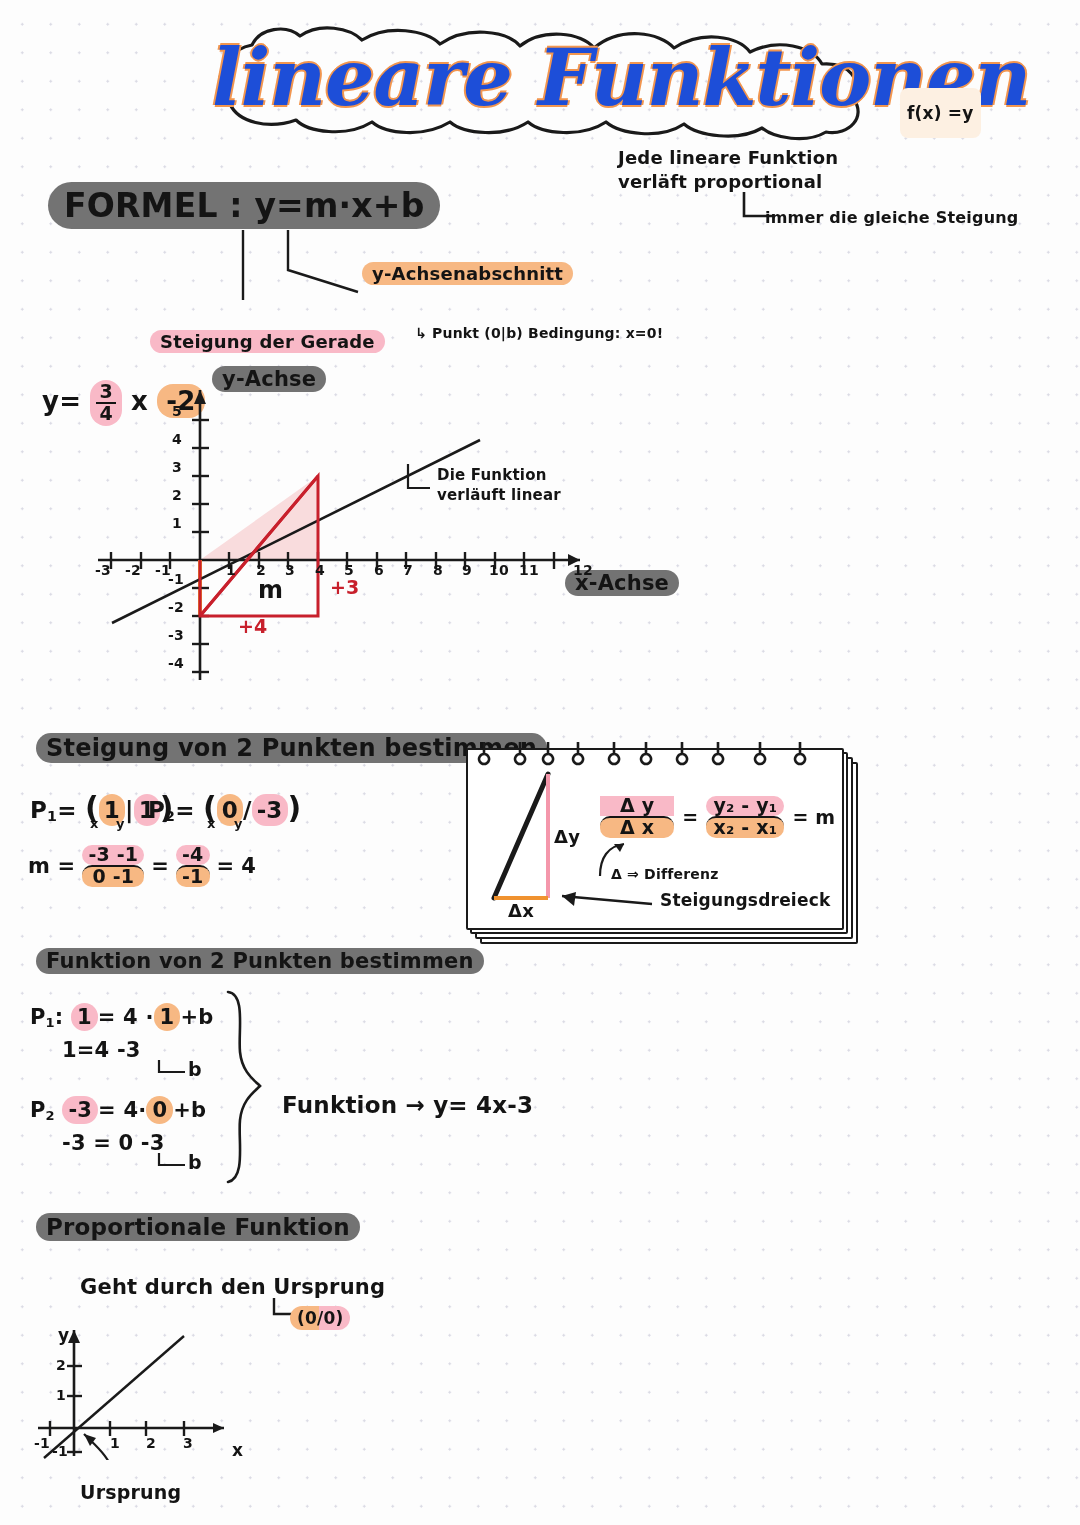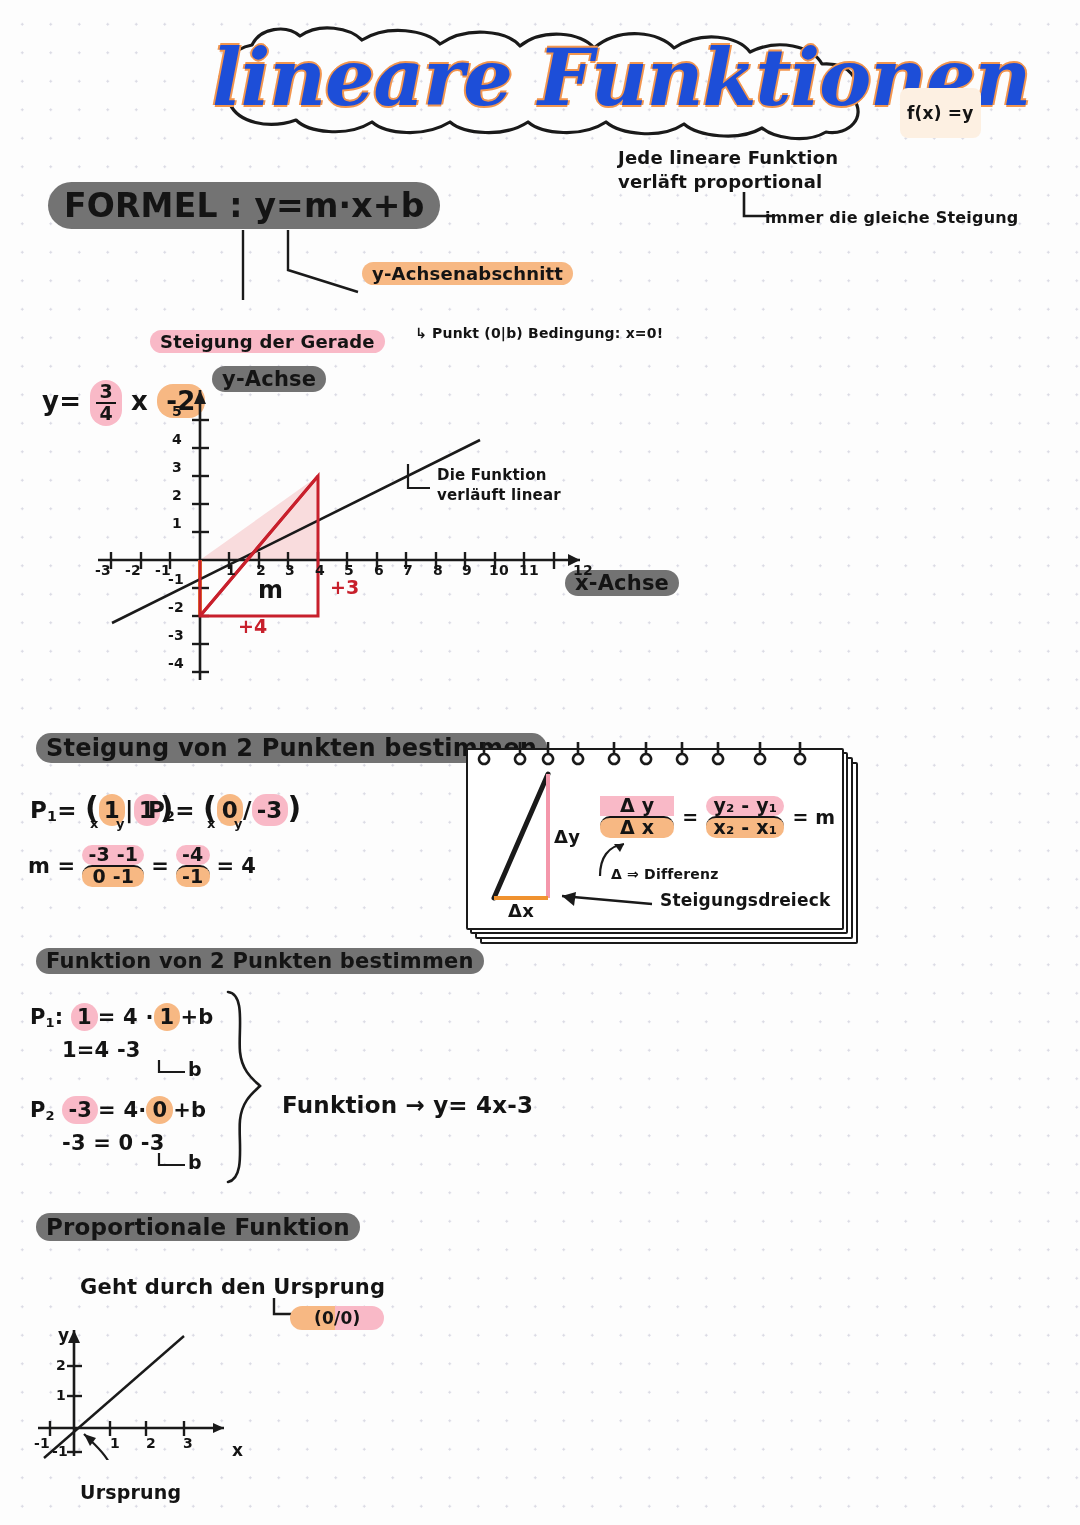--- a/index.html
+++ b/index.html
@@ -345,21 +345,21 @@
 <div class="abs hw" style="left:36px;top:1213px;font-size:23px;">
   <span class="hl hl-peach">Proportionale Funktion</span>
 </div>
 
 <div class="abs hw" style="left:56px;top:1275px;font-size:21px;margin-left:24px;">Geht durch den Ursprung</div>
 
 <svg class="abs" style="left:270px;top:1296px;" width="34" height="26">
   <path d="M4,2 L4,18 L22,18" fill="none" stroke="#1a1a1a" stroke-width="2.4"></path>
 </svg>
 <div class="abs hw" style="left:290px;top:1306px;font-size:17px;">
-  <span class="hl hl-pink" style="background:linear-gradient(90deg,#f7b883 0 48%, #f9b9c7 48% 100%);padding:2px 24px;border-radius:14px;">(0/0)</span>
+  <span class="hl hl-pink" style="background:linear-gradient(90deg,#f7b883 0 48%, #f9b9c7 48% 100%);padding:2px 7px;border-radius:14px;">(0/0)</span>
 </div>
 
 <svg class="abs" style="left:34px;top:1320px;" width="210" height="140">
 
   <line x1="4" y1="108" x2="190" y2="108" stroke="#1a1a1a" stroke-width="2.6"></line>
   <polygon points="190,108 179,103 179,113" fill="#1a1a1a"></polygon>
 
   <line x1="40" y1="136" x2="40" y2="10" stroke="#1a1a1a" stroke-width="2.6"></line>
   <polygon points="40,10 34,23 46,23" fill="#1a1a1a"></polygon>
 

